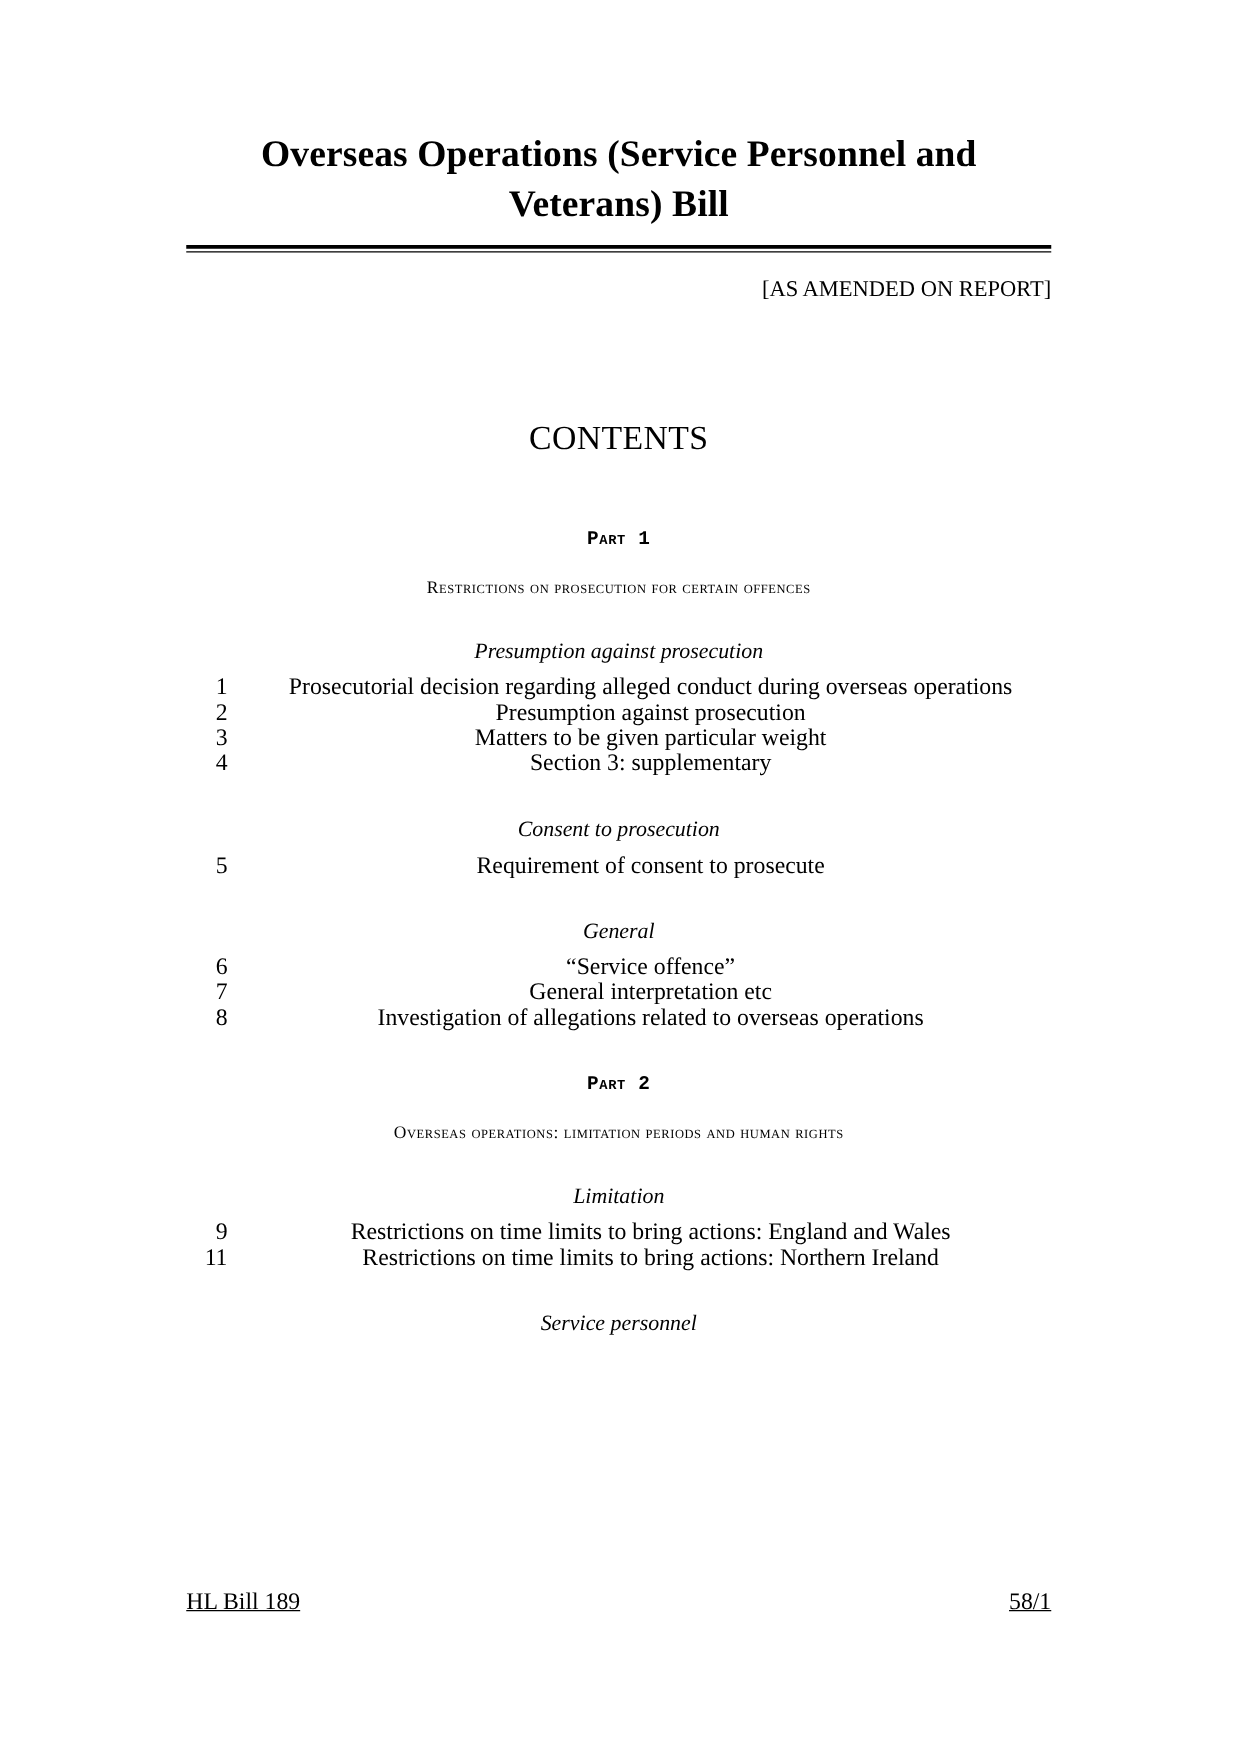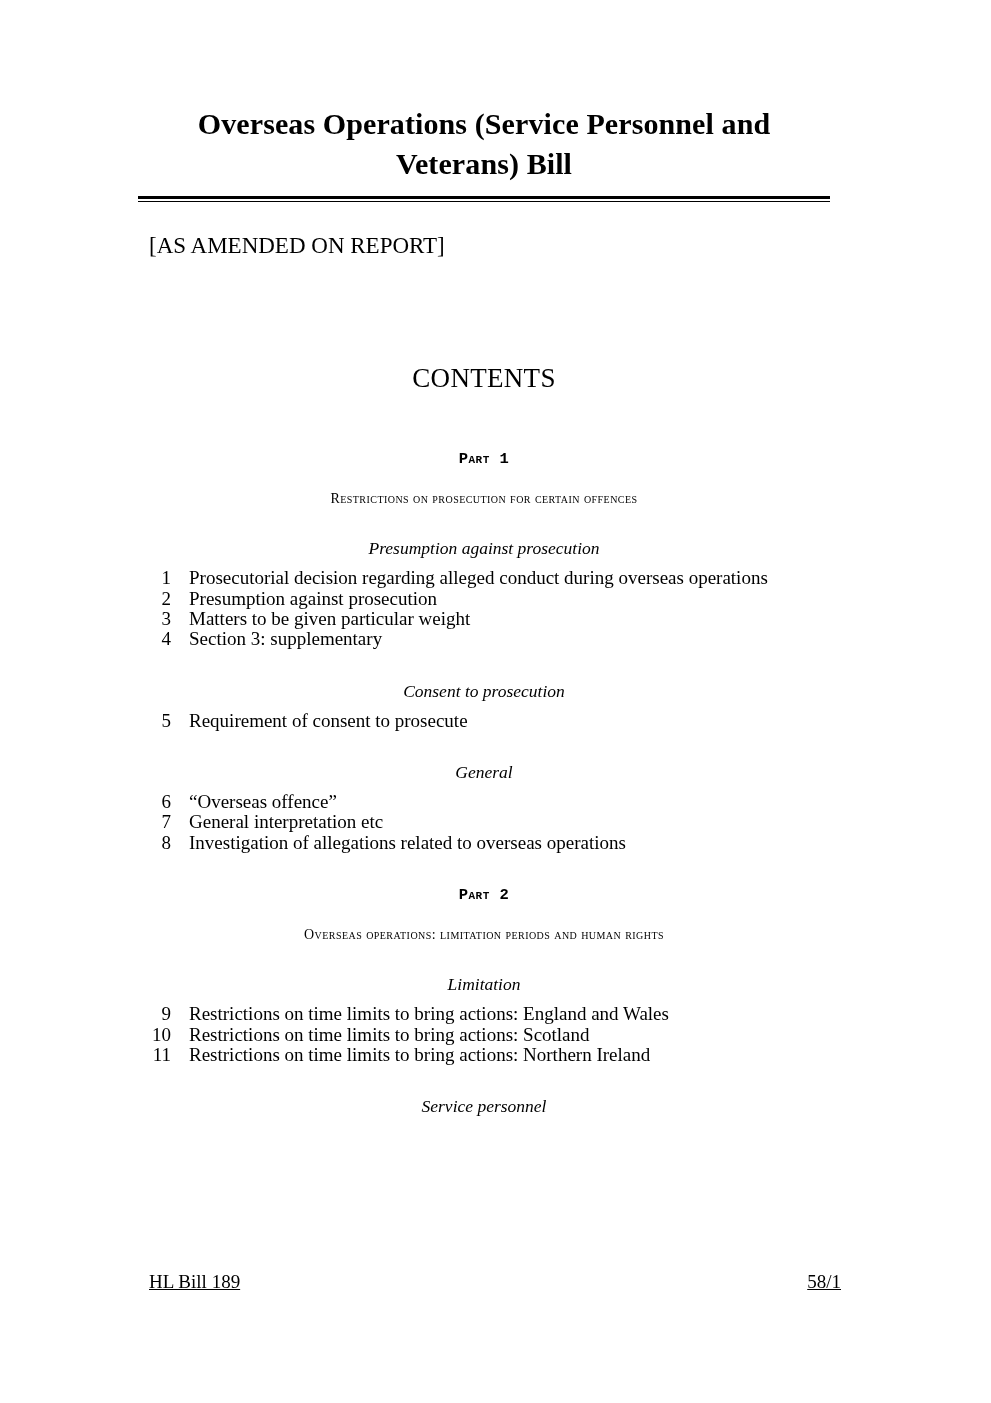--- a/index.html
+++ b/index.html
@@ -17,21 +17,21 @@
     position: relative;
     width: 991px;
     height: 1403px;
     margin: 0 auto;
     background: #ffffff;
     overflow: hidden;
     box-sizing: border-box;
   }
   .content {
     position: absolute;
-    left: 138px;
+    left: 149px;
     top: 0;
     width: 692px;
   }
 
   
   .bill-title {
     margin: 0;
     padding-top: 104px;
     font-size: 30px;
     font-weight: bold;
@@ -50,24 +50,24 @@
     left: 0; right: 0; top: 0;
     border-top: 3px solid #000;
   }
   .rule::after {
     content: "";
     position: absolute;
     left: 0; right: 0; top: 5px;
     border-top: 1px solid #000;
   }
   .amended-line {
-    margin: 11px;
+    margin: 0;
     padding-top: 19px;
-    font-size: 23px;
-    text-align: left;
+    font-size: 18px;
+    text-align: right;
     line-height: 1.2;
   }
 
   
   .contents-heading {
     margin: 0;
     padding-top: 92px;
     font-size: 27px;
     font-weight: normal;
     text-align: center;
@@ -131,21 +131,21 @@
   }
   .entry-number {
     flex: 0 0 51px;
     text-align: right;
     padding-right: 18px;
     box-sizing: border-box;
     font-variant-numeric: lining-nums;
   }
   .entry-text {
     flex: 1 1 auto;
-    text-align: left;
+    text-align: center;
     hyphens: none;
   }
   .entry.wrapped .entry-text {
     text-align: justify;
     text-align-last: left;
   }
 
   
   .footer {
     position: absolute;
@@ -207,21 +207,21 @@
                 <span class="entry-number">5</span>
                 <span class="entry-text">Requirement of consent to prosecute</span>
               </li>
             </ul>
           </div>
           <div class="group">
             <h5 class="group-heading">General</h5>
             <ul class="entries">
               <li class="entry">
                 <span class="entry-number">6</span>
-                <span class="entry-text">“Overseas offence”</span>
+                <span class="entry-text">“Service offence”</span>
               </li>
               <li class="entry">
                 <span class="entry-number">7</span>
                 <span class="entry-text">General interpretation etc</span>
               </li>
               <li class="entry">
                 <span class="entry-number">8</span>
                 <span class="entry-text">Investigation of allegations related to overseas operations</span>
               </li>
             </ul>
@@ -231,24 +231,20 @@
           <h3 class="part-number">Part 2</h3>
           <h4 class="part-title">Overseas operations: limitation periods and human rights</h4>
           <div class="group">
             <h5 class="group-heading">Limitation</h5>
             <ul class="entries">
               <li class="entry">
                 <span class="entry-number">9</span>
                 <span class="entry-text">Restrictions on time limits to bring actions: England and Wales</span>
               </li>
               <li class="entry">
-                <span class="entry-number">10</span>
-                <span class="entry-text">Restrictions on time limits to bring actions: Scotland</span>
-              </li>
-              <li class="entry">
                 <span class="entry-number">11</span>
                 <span class="entry-text">Restrictions on time limits to bring actions: Northern Ireland</span>
               </li>
             </ul>
           </div>
           <div class="group">
             <h5 class="group-heading">Service personnel</h5>
           </div>
         </section>
       </div>

